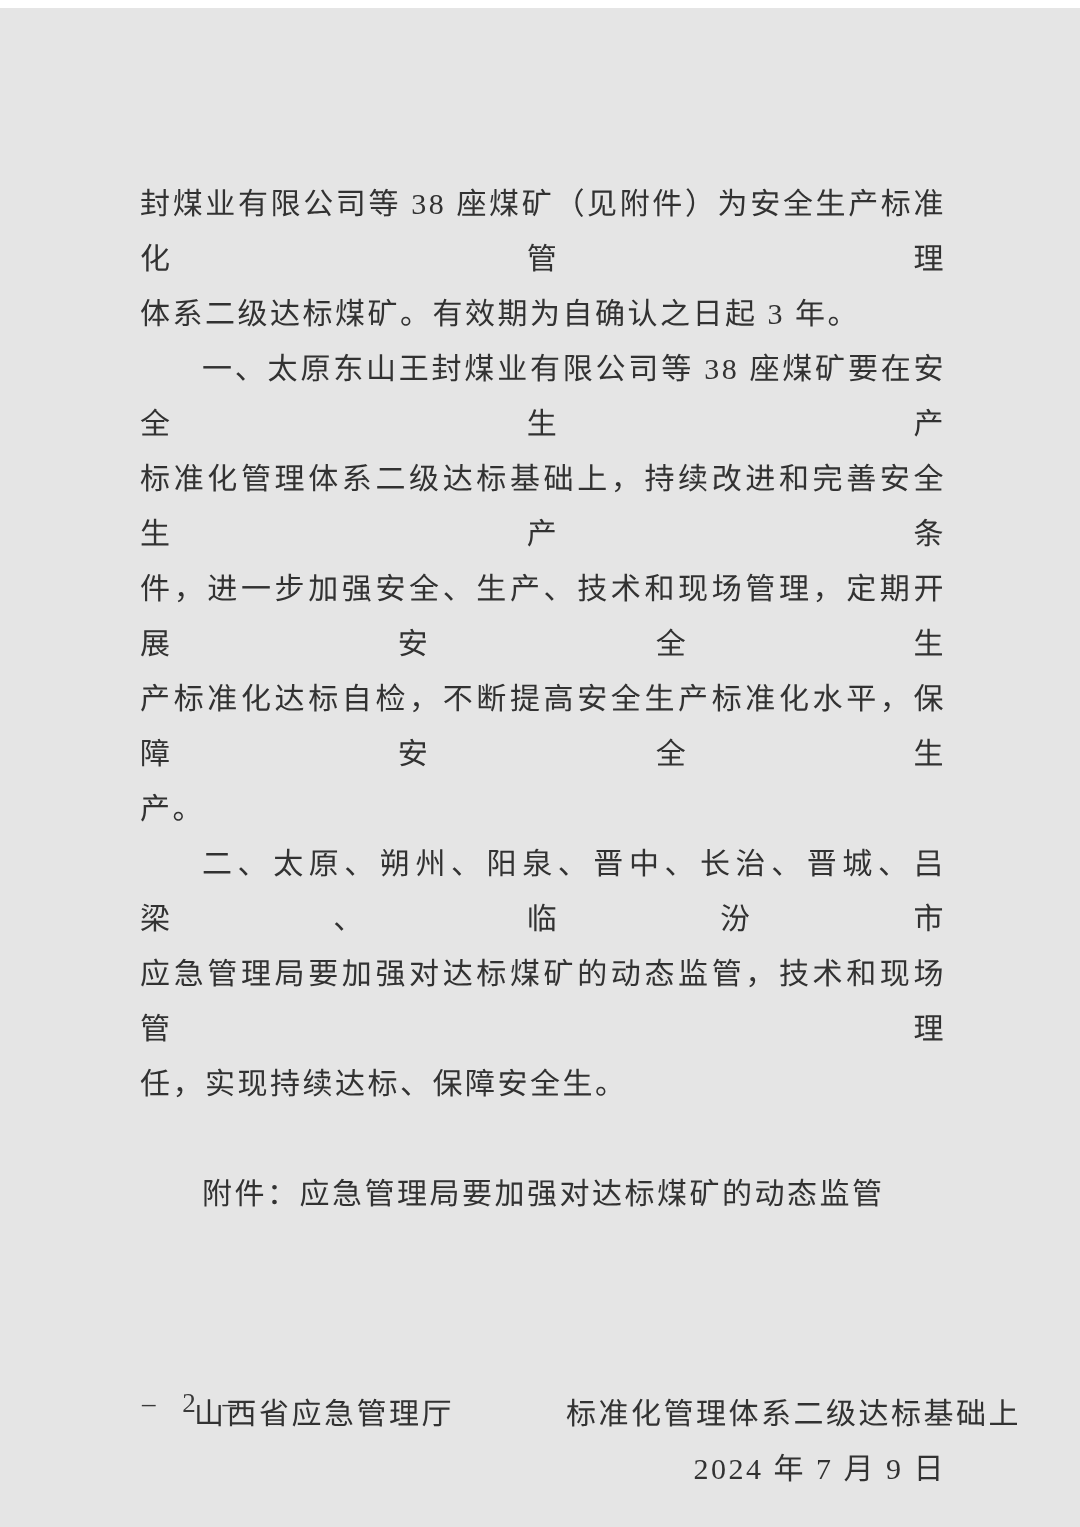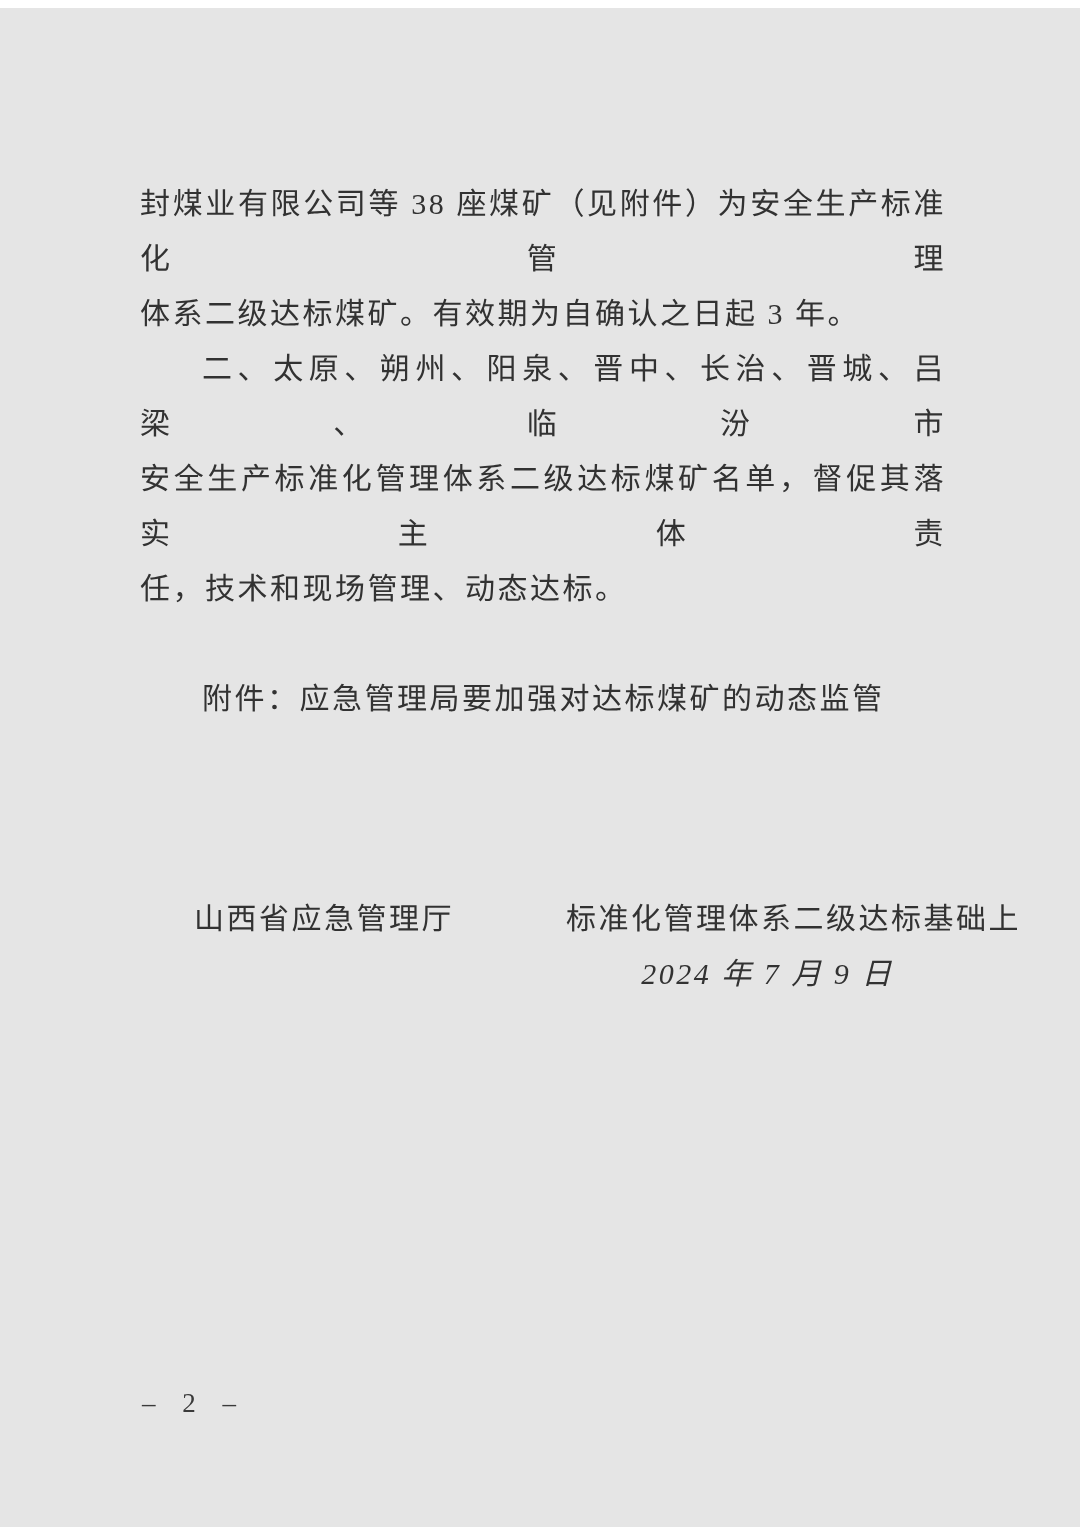--- a/index.html
+++ b/index.html
@@ -54,23 +54,22 @@
     margin-top: 165px;
     display: flex;
     align-items: baseline;
     padding-left: 54px;
     gap: 112px;
     white-space: nowrap;
   }
 
   .date-line {
     padding-left: 449px;
-    text-align: center;
+    text-align: right;
     white-space: nowrap;
-    font-style: italic;
   }
 
   .page-number {
     position: absolute;
     left: 142px;
     top: 1380px;
     font-size: 27px;
     letter-spacing: 10px;
     color: #3a3a3a;
   }
@@ -80,25 +79,32 @@
 
 <div class="page">
 
   <div class="content">
 
     <div>
       <div class="jline">封煤业有限公司等 38 座煤矿（见附件）为安全生产标准化管理</div>
       <div class="lline">体系二级达标煤矿。有效期为自确认之日起 3 年。</div>
     </div>
 
+    <div>
+      <div class="jline ind">一、太原东山王封煤业有限公司等 38 座煤矿要在安全生产</div>
+      <div class="jline">标准化管理体系二级达标基础上，持续改进和完善安全生产条</div>
+      <div class="jline">件，进一步加强安全、生产、技术和现场管理，定期开展安全生</div>
+      <div class="jline">产标准化达标自检，不断提高安全生产标准化水平，保障安全生</div>
+      <div class="lline">产。</div>
+    </div>
 
     <div>
       <div class="jline ind">二、太原、朔州、阳泉、晋中、长治、晋城、吕梁、临汾市</div>
-      <div class="jline">安全生产标准化管理体系二级达标煤矿名单，督促其落实主体责</div>
-      <div class="lline">任，技术和现场管理、动态达标。</div>
+      <div class="jline">应急管理局要加强对达标煤矿的动态监管，技术和现场管理</div>
+      <div class="lline">任，实现持续达标、保障安全生。</div>
     </div>
 
     <div class="lline ind attachment-line">附件：应急管理局要加强对达标煤矿的动态监管</div>
 
     <div class="signature-row">
       <span>山西省应急管理厅</span>
       <span>标准化管理体系二级达标基础上</span>
     </div>
 
     <div class="date-line">2024 年 7 月 9 日</div>

